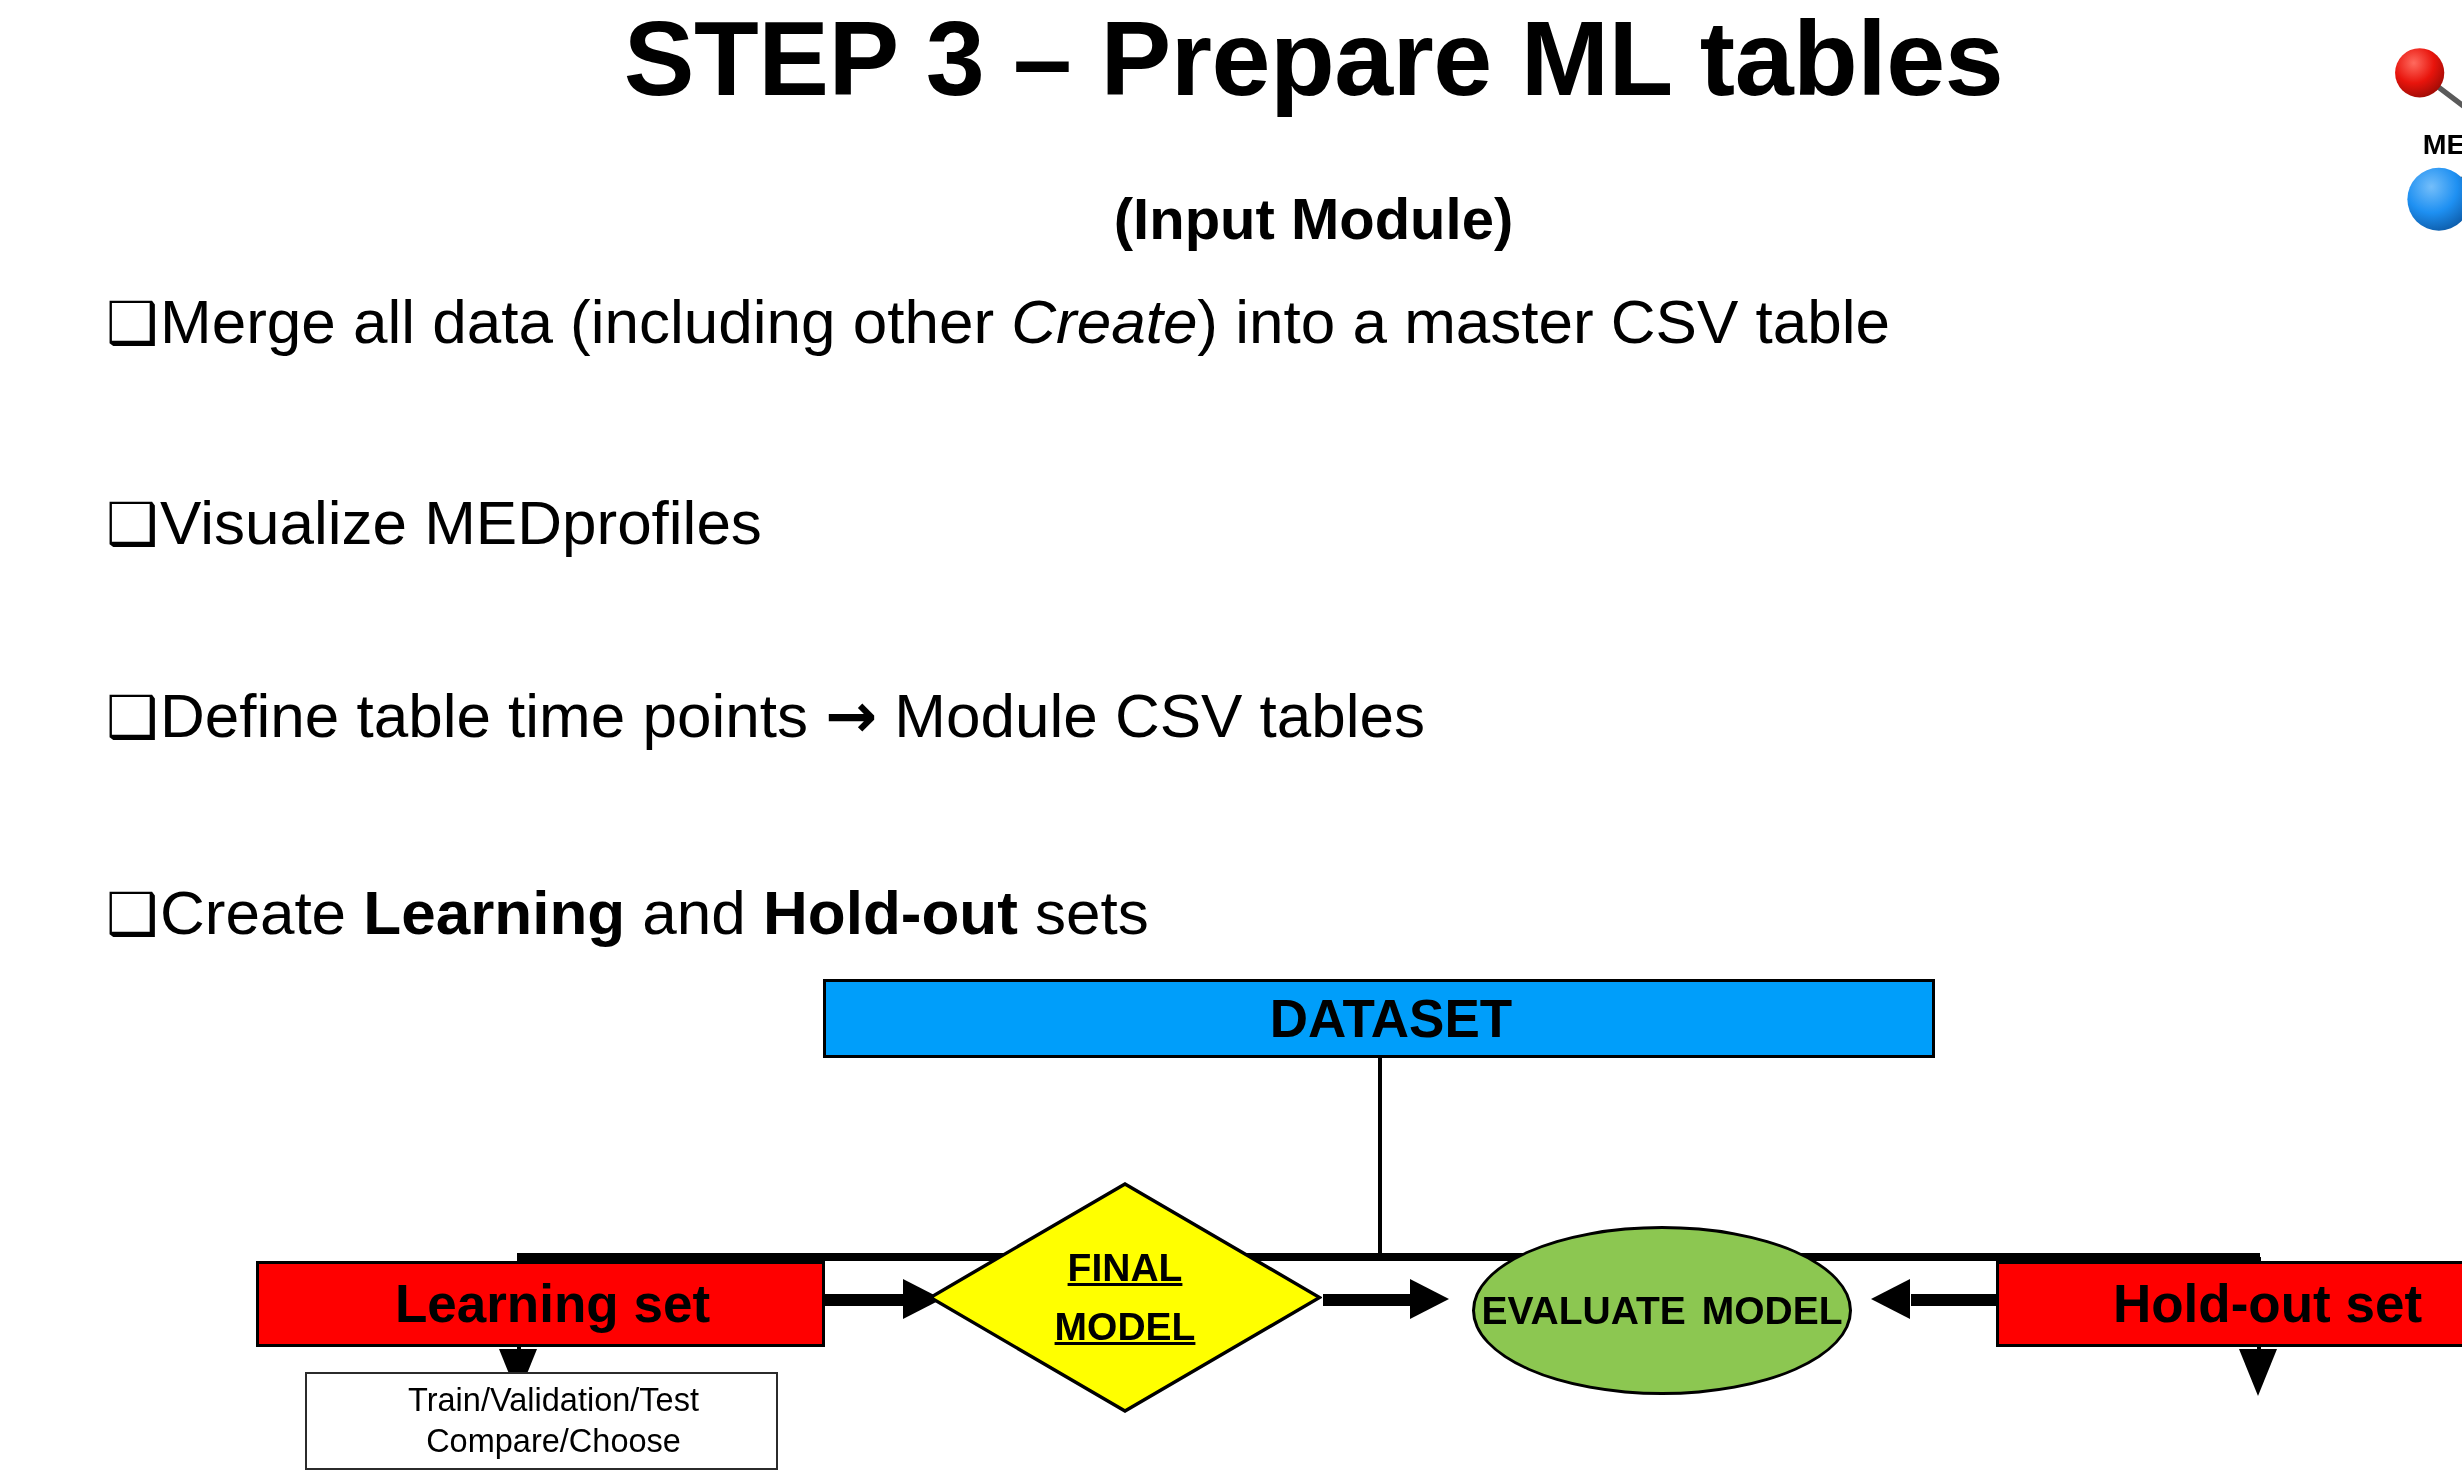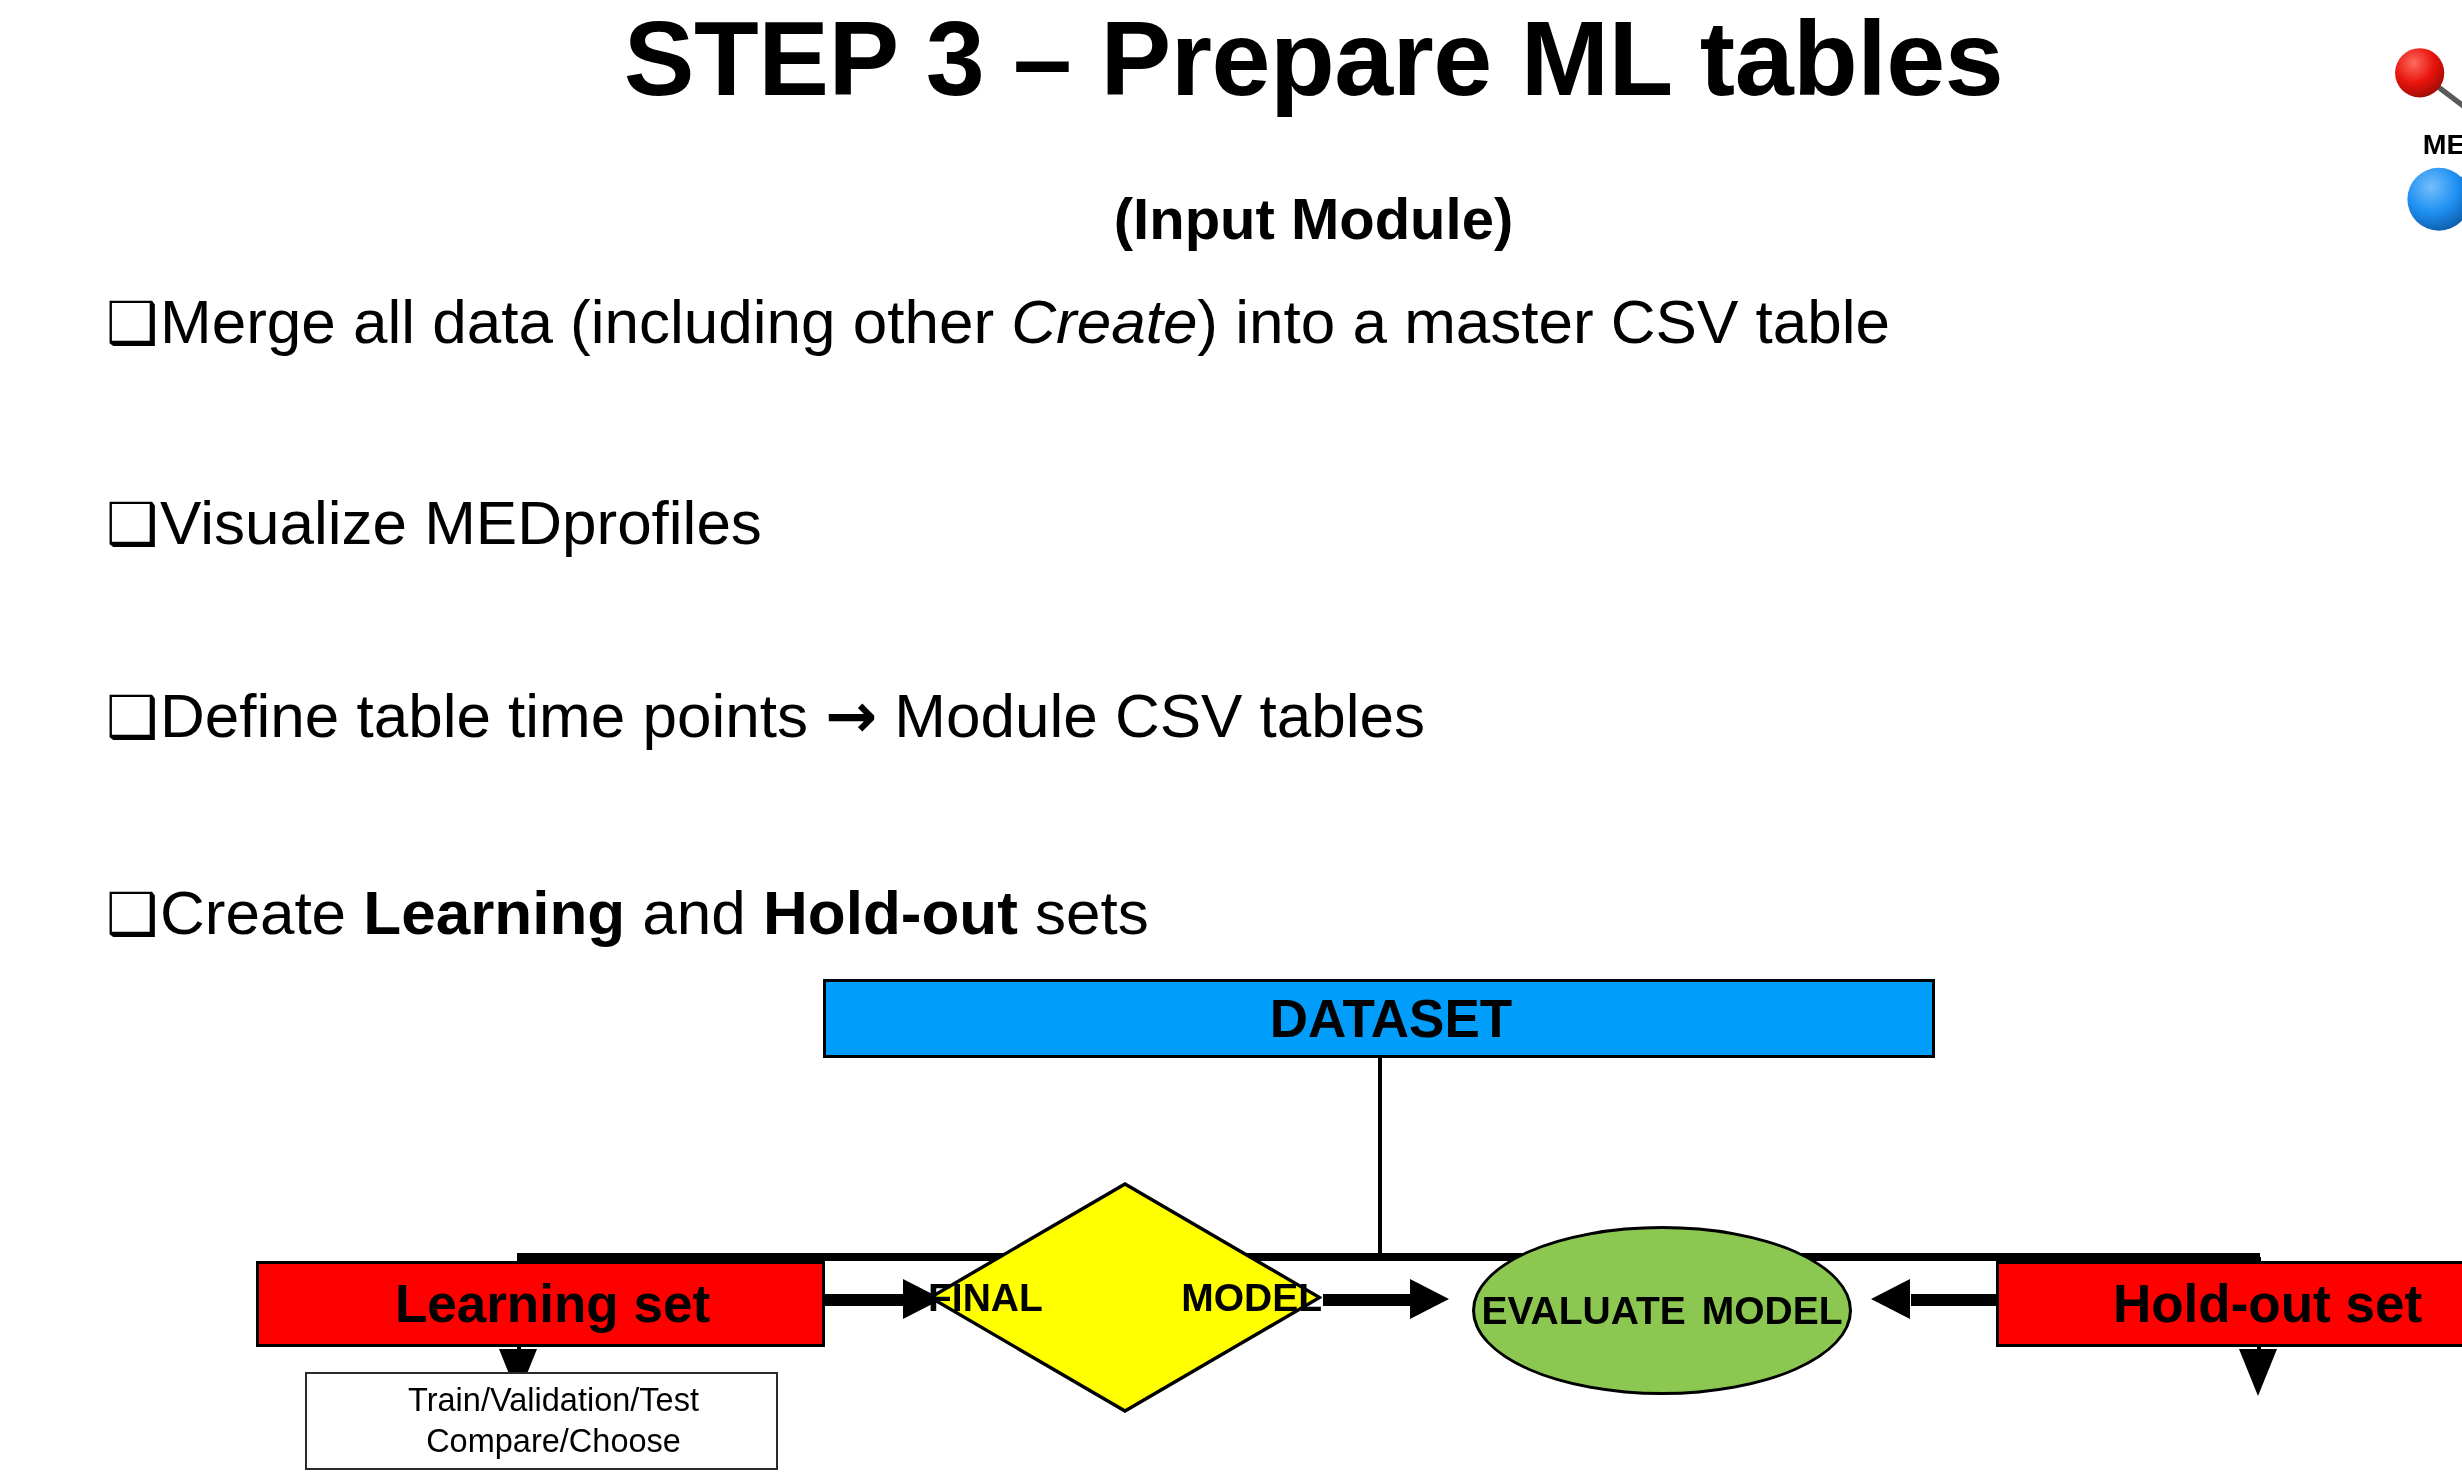--- a/index.html
+++ b/index.html
@@ -127,25 +127,26 @@
   .diamond-wrap {
     position: absolute;
     left: 928px; top: 1182px;
     width: 394px; height: 231px;
   }
   .diamond-wrap svg { display:block; width:394px; height:231px; }
   .diamond-label {
     position: absolute;
     left: 928px; top: 1211px;
     width: 394px; height: 172px;
-    display: flex; flex-direction: row;
-    align-items: center; justify-content: space-between;
+    display: flex; flex-direction: column;
+    align-items: center; justify-content: center;
     gap: 19.7px;
     font-size: 39px; font-weight: bold; line-height: 1.0;
     pointer-events: none;
+    text-decoration: underline;
   }
 
   .ellipse {
     position: absolute;
     left: 1472px; top: 1226px;
     width: 374px; height: 163px;
     background: #8CC751;
     border: 3.4px solid #000000;
     border-radius: 50%;
     display: flex; flex-direction: row;

